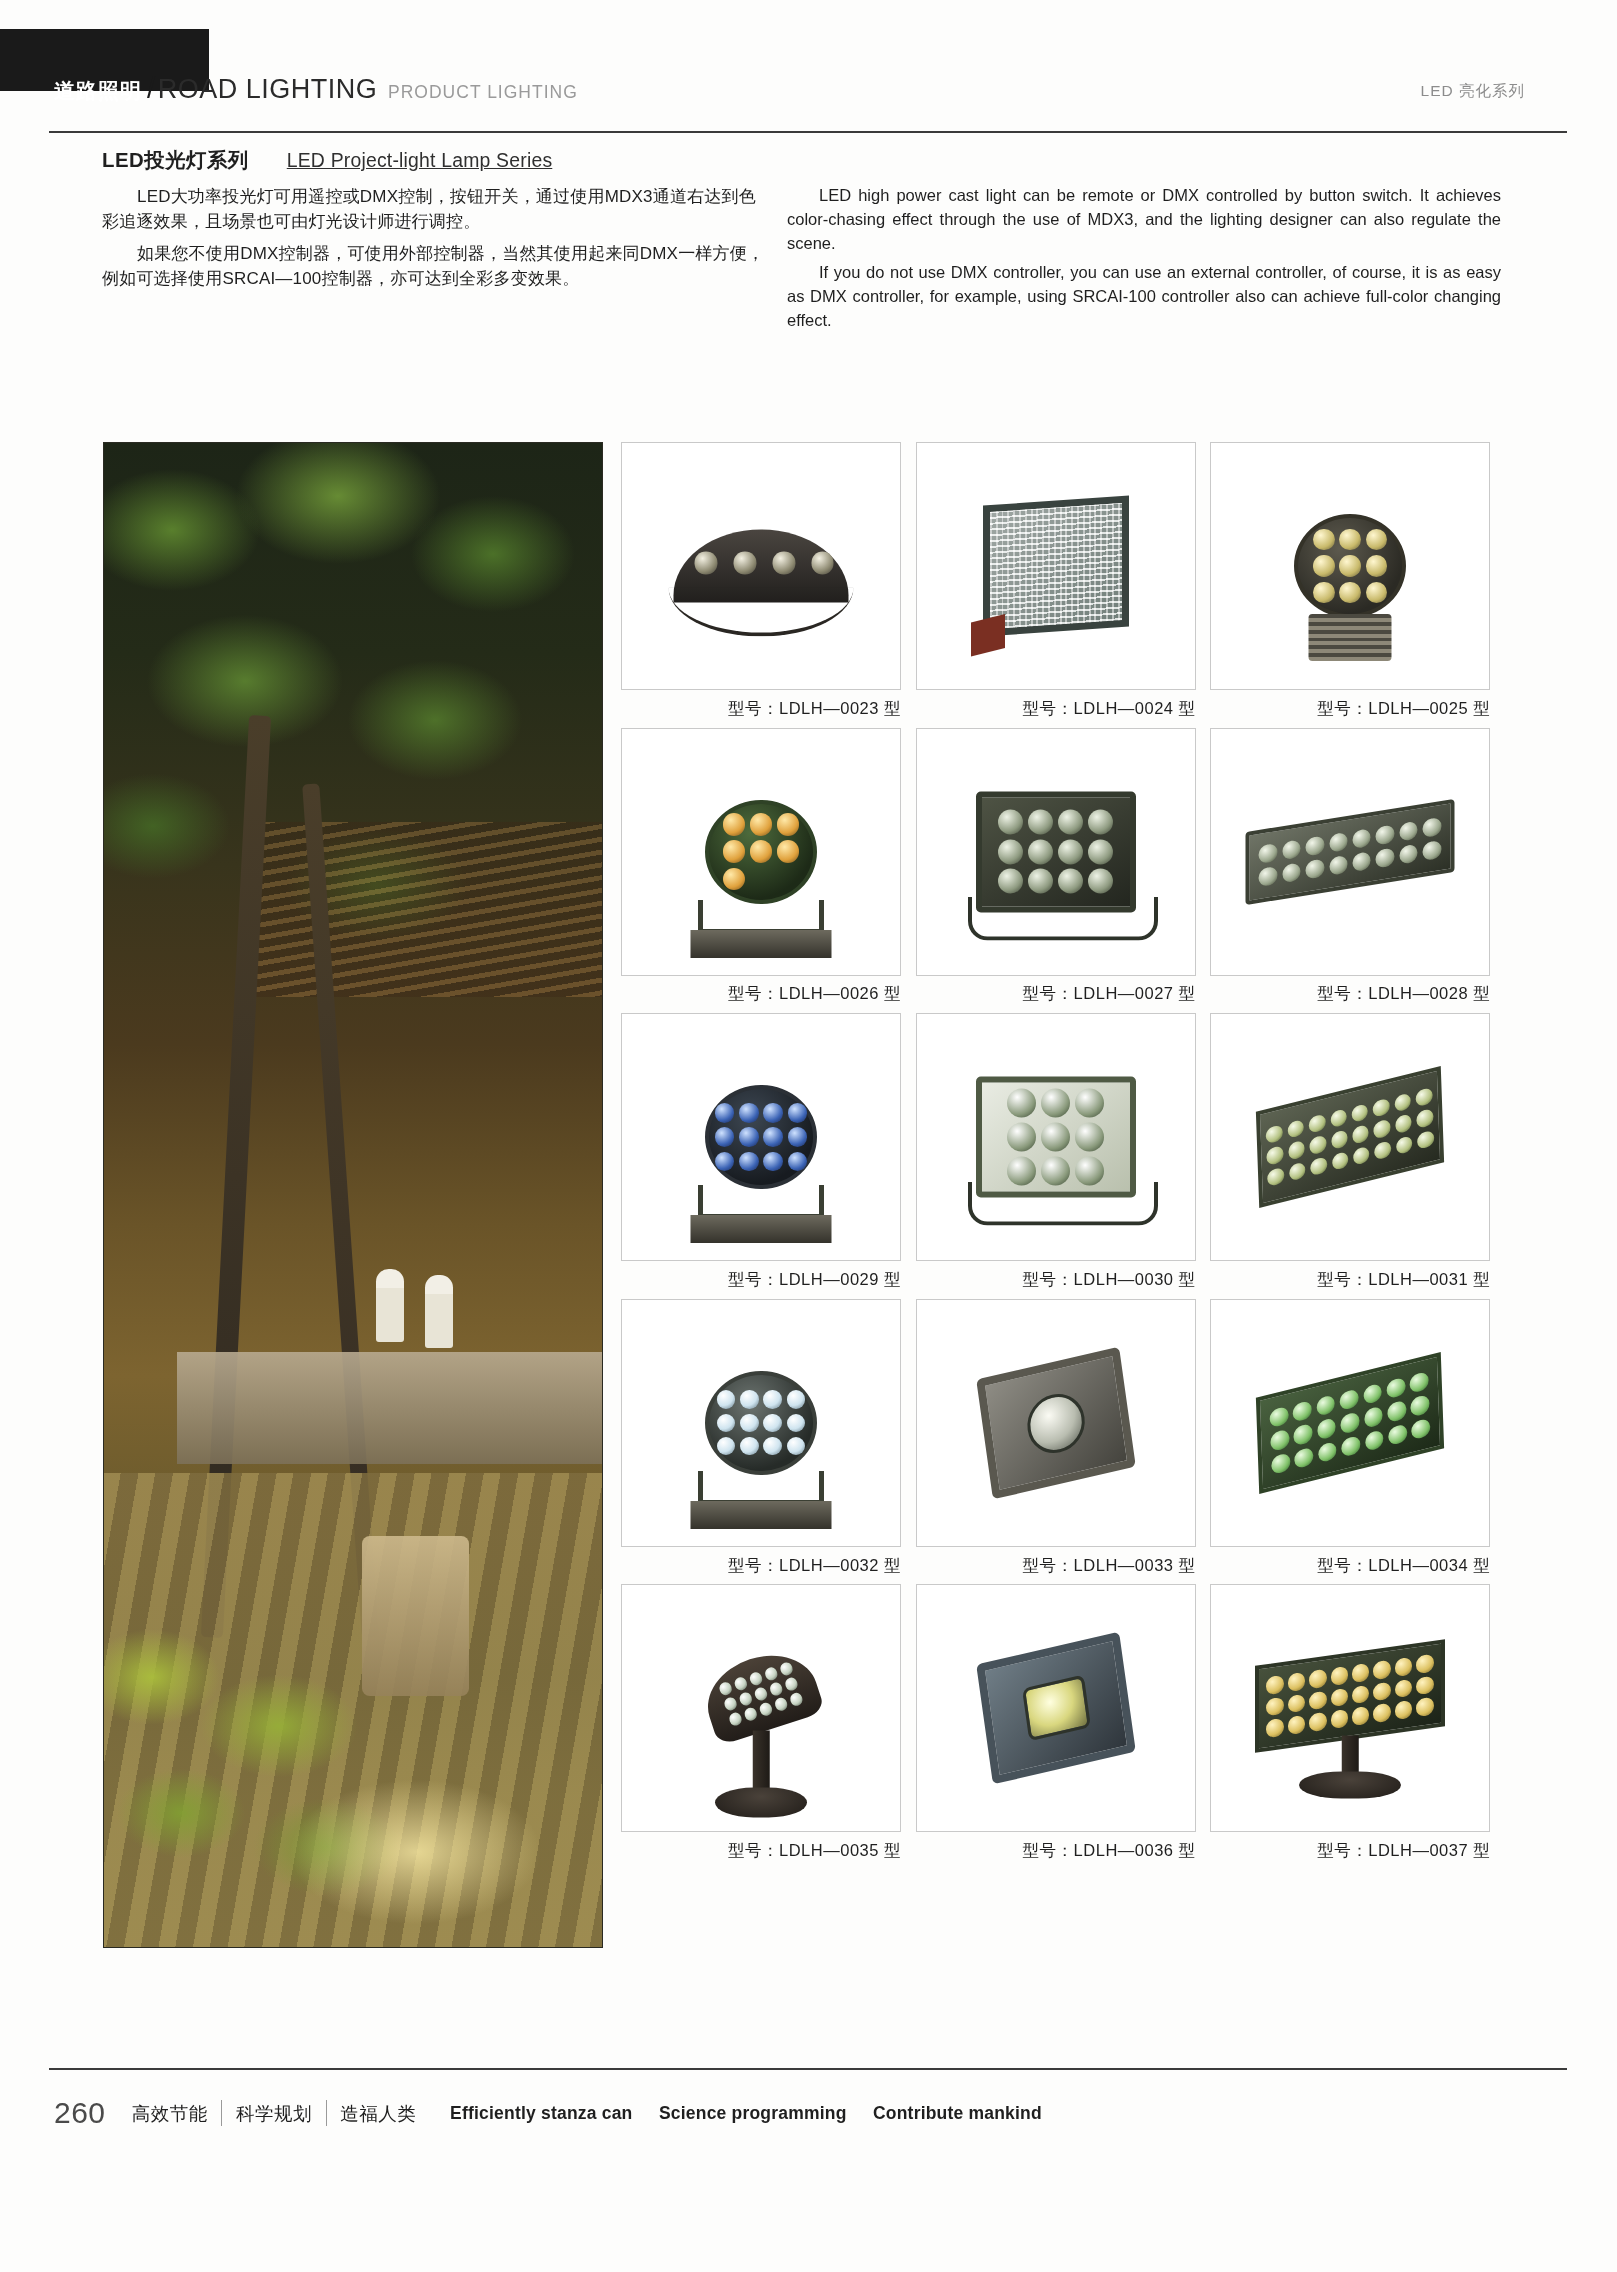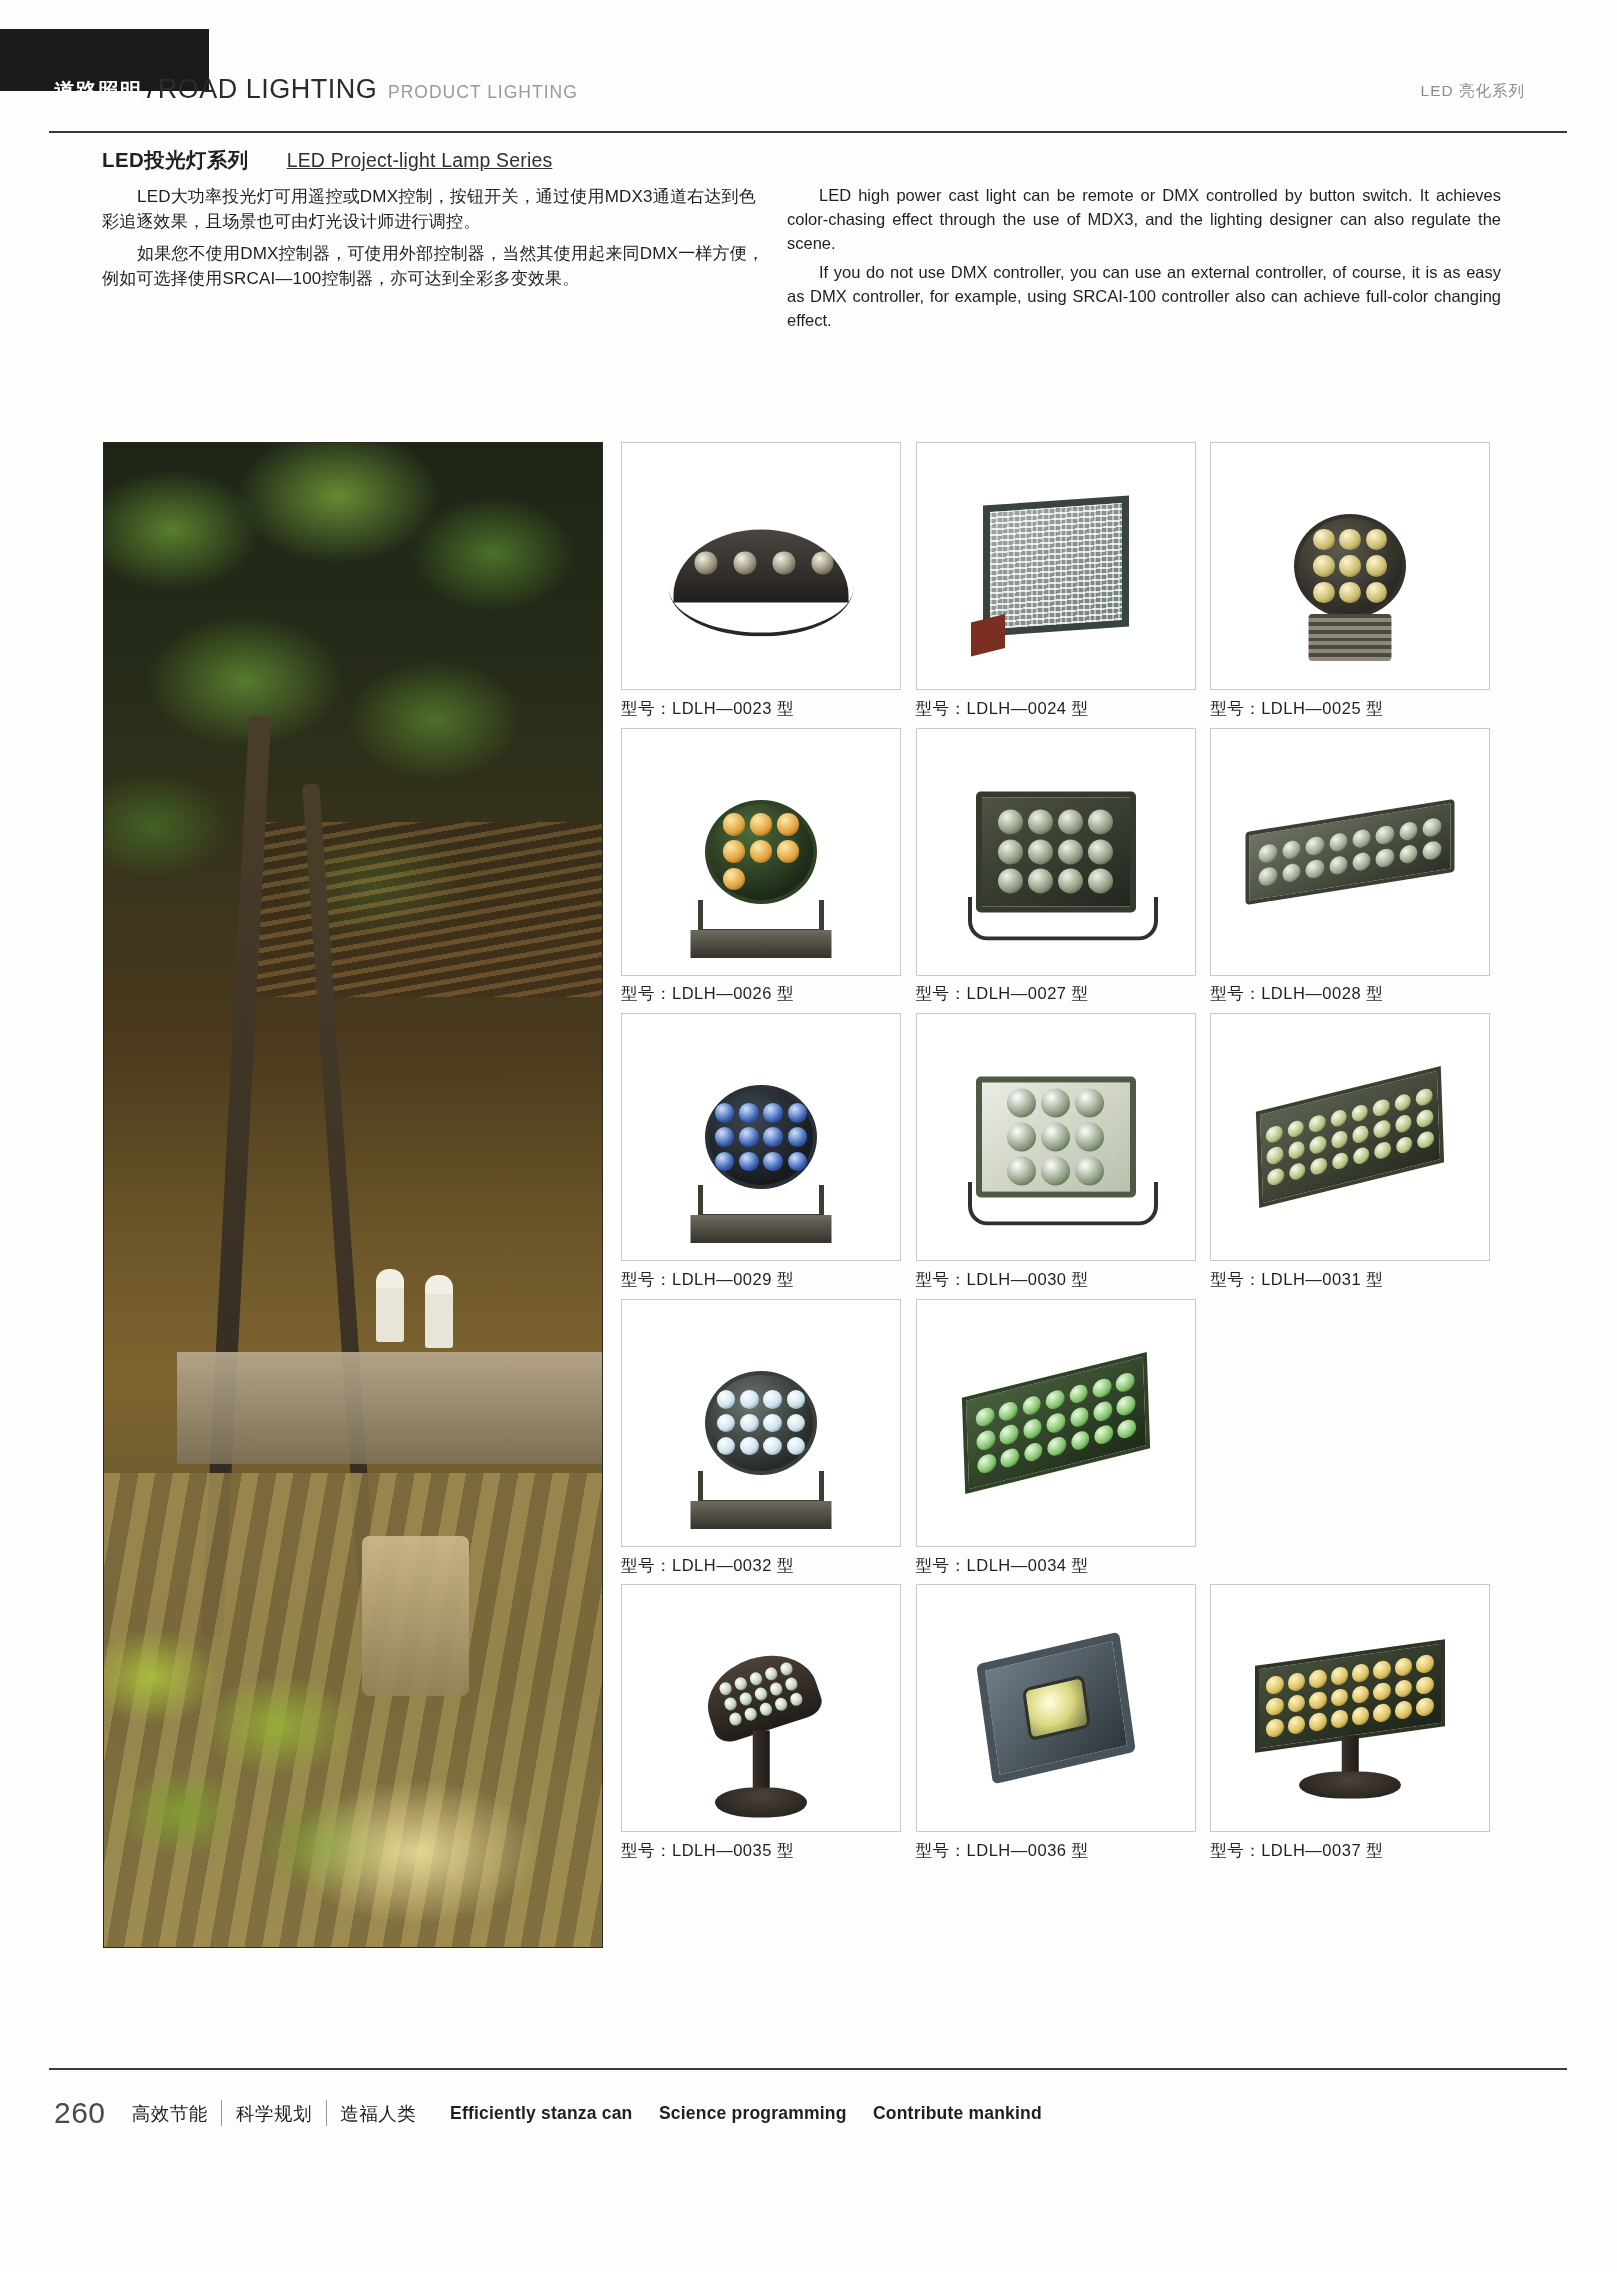--- a/index.html
+++ b/index.html
@@ -247,21 +247,21 @@
   }
   .cell { width: 280px; }
   .thumb {
     width: 280px; height: 248px;
     border: 1px solid #c9c9c9;
     background: #ffffff;
     position: relative;
     overflow: hidden;
   }
   .caption {
-    text-align: left;
+    text-align: right;
     font-size: 16.5px;
     color: #1f1f1f;
     padding-top: 7.8px;
     letter-spacing: 0.5px;
     white-space: nowrap;
   }
 
   
   .lamp { position:absolute; left:50%; top:50%; transform:translate(-50%,-50%); }
 
@@ -728,20 +728,30 @@
                 <span class="dot" style="width:18.5px;height:18.5px;background:radial-gradient(circle at 35% 30%,#ffffff,#cfe4ef 55%,#5d7480);"></span>
                 <span class="dot" style="width:18.5px;height:18.5px;background:radial-gradient(circle at 35% 30%,#ffffff,#cfe4ef 55%,#5d7480);"></span>
                 <span class="dot" style="width:18.5px;height:18.5px;background:radial-gradient(circle at 35% 30%,#ffffff,#cfe4ef 55%,#5d7480);"></span>
               </div>
               <div class="ybracket"></div>
               <div class="plinth"></div>
             </div>
           </div>
         </div>
         <div class="caption">型号：LDLH—0032 型</div>
+      </div>
+      <div class="cell">
+        <div class="thumb">
+          <div class="lamp">
+            <div class="flood-body">
+                <div class="cob"></div>
+              </div>
+          </div>
+        </div>
+        <div class="caption">型号：LDLH—0033 型</div>
       </div>
       <div class="cell">
         <div class="thumb">
           <div class="lamp">
             <div class="wedge-body" style="background:linear-gradient(160deg,#49613f,#1d2a18);border-color:#2f4227;">
               <div class="dotgrid" style="grid-template-columns:repeat(7,18.5px);">
                 <span class="dot" style="width:18.5px;height:18.5px;background:radial-gradient(circle at 35% 30%,#eafbe0,#7fc168 60%,#255424);"></span>
                 <span class="dot" style="width:18.5px;height:18.5px;background:radial-gradient(circle at 35% 30%,#eafbe0,#7fc168 60%,#255424);"></span>
                 <span class="dot" style="width:18.5px;height:18.5px;background:radial-gradient(circle at 35% 30%,#eafbe0,#7fc168 60%,#255424);"></span>
                 <span class="dot" style="width:18.5px;height:18.5px;background:radial-gradient(circle at 35% 30%,#eafbe0,#7fc168 60%,#255424);"></span>

